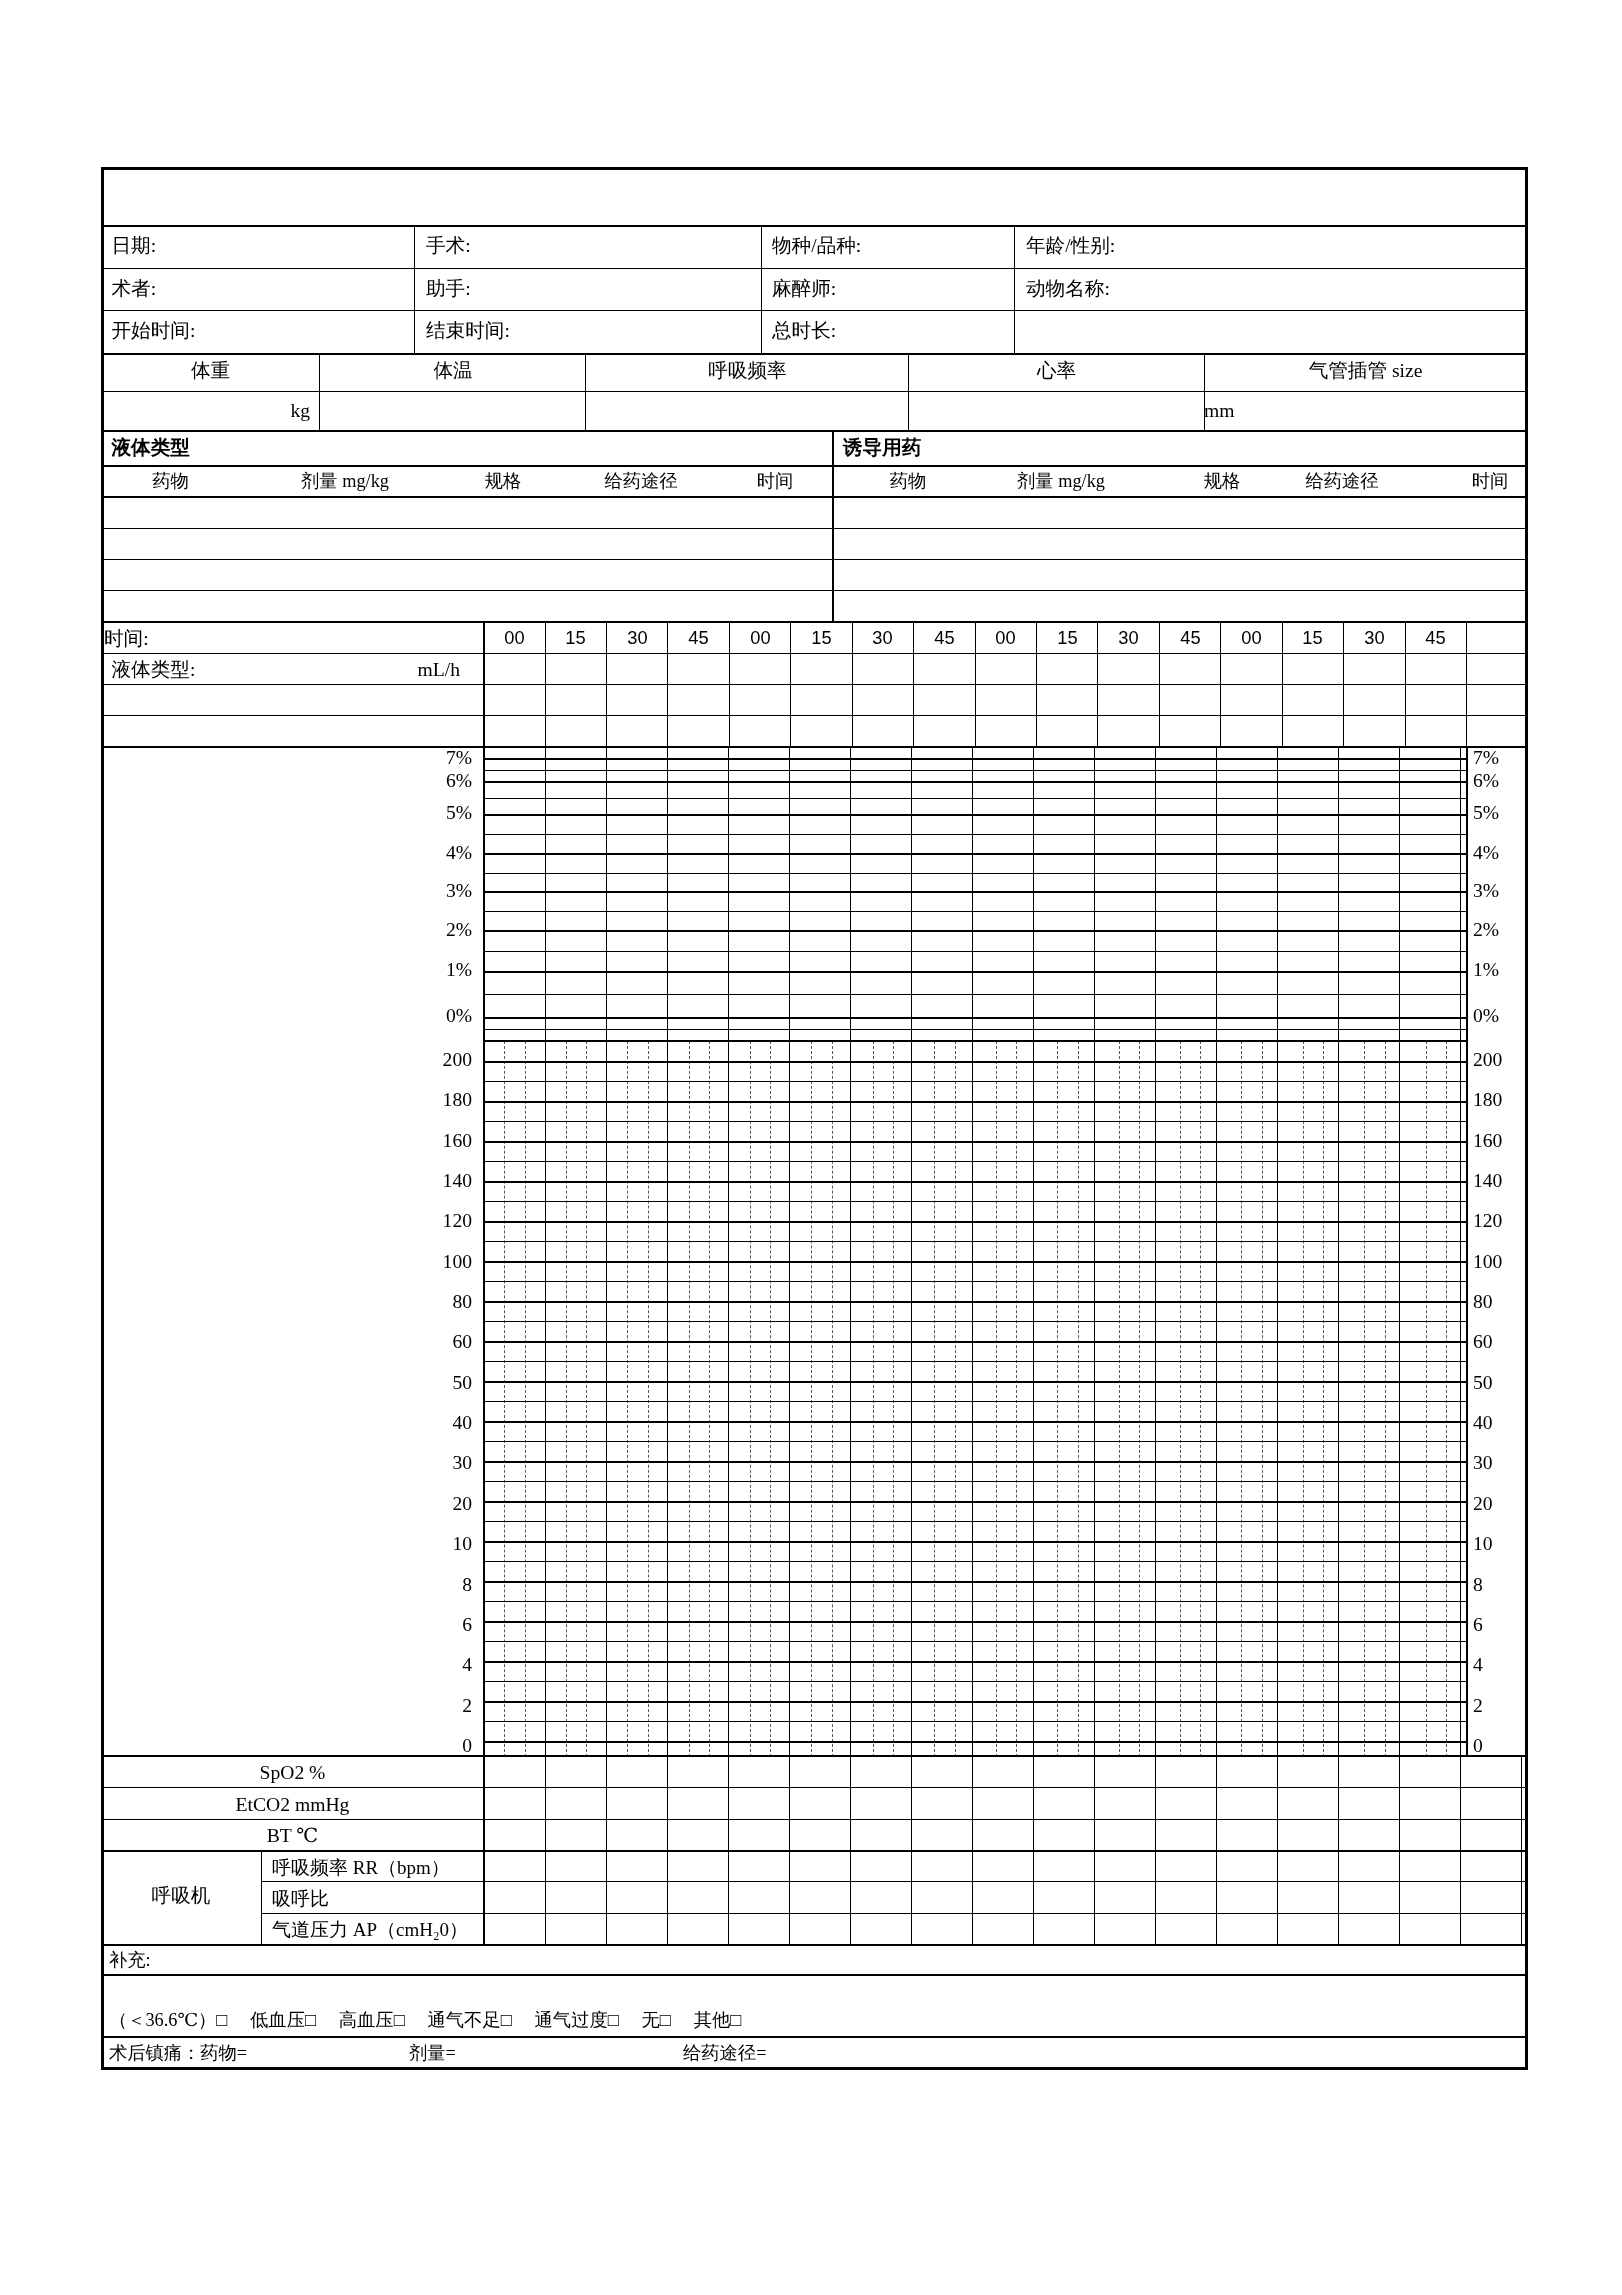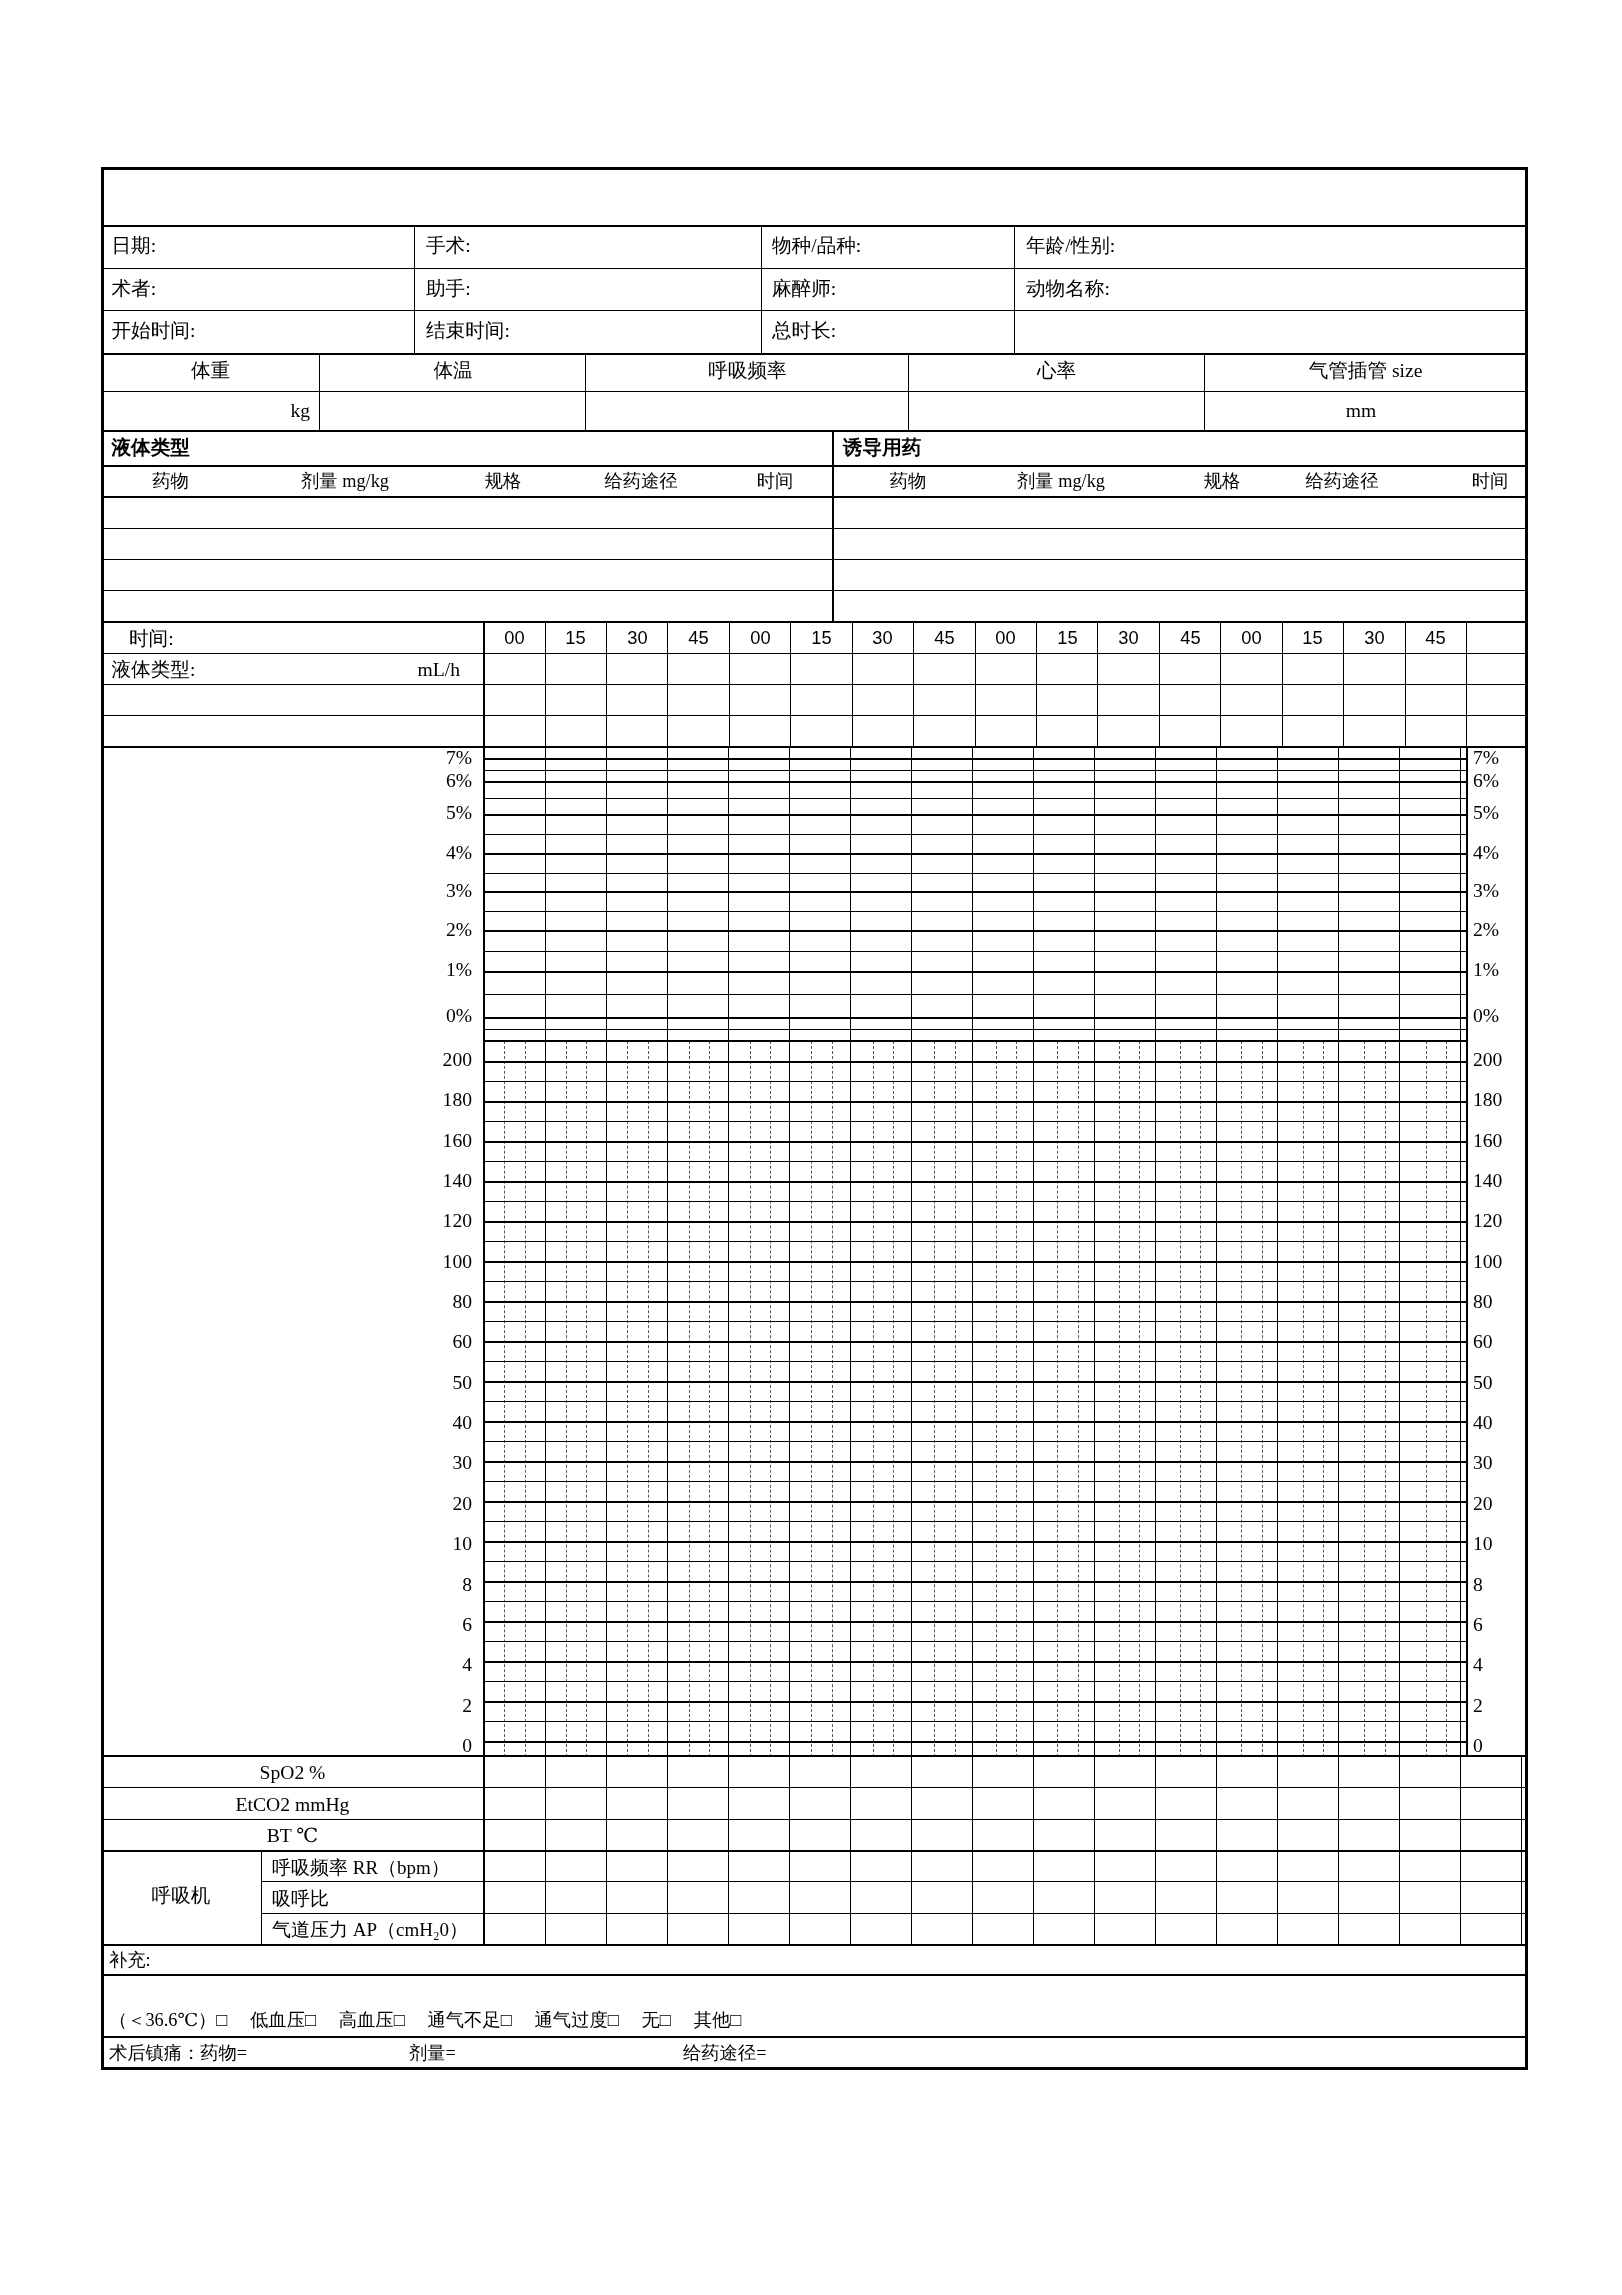--- a/index.html
+++ b/index.html
@@ -90,21 +90,21 @@
       <div class="vl" style="left: 218px; top: 186px; width: 1.3px; height: 77px;"></div>
       <div class="vl" style="left: 484px; top: 186px; width: 1.3px; height: 77px;"></div>
       <div class="vl" style="left: 807px; top: 186px; width: 1.3px; height: 77px;"></div>
       <div class="vl" style="left: 1103px; top: 186px; width: 1.3px; height: 77px;"></div>
       <div class="t ser lbl c" style="left: 0px; top: 193px; width: 219px; text-align: center; font-size: 19.6px;">体重</div>
       <div class="t ser lbl c" style="left: 219px; top: 193px; width: 266px; text-align: center; font-size: 19.6px;">体温</div>
       <div class="t ser lbl c" style="left: 485px; top: 193px; width: 323px; text-align: center; font-size: 19.6px;">呼吸频率</div>
       <div class="t ser lbl c" style="left: 808px; top: 193px; width: 295px; text-align: center; font-size: 19.6px;">心率</div>
       <div class="t ser lbl c" style="left: 1103px; top: 193px; width: 323px; text-align: center; font-size: 19.6px;">气管插管 size</div>
       <div class="t ser lbl r" style="left: 0px; top: 233px; width: 209px; text-align: right; font-size: 19.6px;">kg</div>
-      <div class="t ser lbl r" style="left: 1103px; top: 233px; width: 314px; text-align: center; font-size: 19.6px;">mm</div>
+      <div class="t ser lbl r" style="left: 1103px; top: 233px; width: 314px; text-align: left; font-size: 19.6px;">mm</div>
       <div class="t ser" style="left: 6.5px; top: 233px; width: 140px; text-align: left; font-size: 19.6px;"></div>
       <div class="t ser" style="left: 225px; top: 233px; width: 188px; text-align: left; font-size: 19.6px;"></div>
       <div class="t ser" style="left: 491px; top: 233px; width: 245px; text-align: left; font-size: 19.6px;"></div>
       <div class="t ser" style="left: 815px; top: 233px; width: 217px; text-align: left; font-size: 19.6px;"></div>
       <div class="t ser" style="left: 1110px; top: 233px; width: 245px; text-align: left; font-size: 19.6px;"></div>
       <div class="hl" style="left: 0px; top: 298px; width: 1427px; height: 1.6px;"></div>
       <div class="hl" style="left: 0px; top: 329px; width: 1427px; height: 2px;"></div>
       <div class="hl" style="left: 0px; top: 361px; width: 1427px; height: 1.3px;"></div>
       <div class="hl" style="left: 0px; top: 392px; width: 1427px; height: 1.3px;"></div>
       <div class="hl" style="left: 0px; top: 423px; width: 1427px; height: 1.3px;"></div>
@@ -144,21 +144,21 @@
       <div class="vl" style="left: 812px; top: 455px; width: 1.3px; height: 126px;"></div>
       <div class="vl" style="left: 874px; top: 455px; width: 1.3px; height: 126px;"></div>
       <div class="vl" style="left: 935px; top: 455px; width: 1.3px; height: 126px;"></div>
       <div class="vl" style="left: 996px; top: 455px; width: 1.3px; height: 126px;"></div>
       <div class="vl" style="left: 1058px; top: 455px; width: 1.3px; height: 126px;"></div>
       <div class="vl" style="left: 1119px; top: 455px; width: 1.3px; height: 126px;"></div>
       <div class="vl" style="left: 1181px; top: 455px; width: 1.3px; height: 126px;"></div>
       <div class="vl" style="left: 1242px; top: 455px; width: 1.3px; height: 126px;"></div>
       <div class="vl" style="left: 1304px; top: 455px; width: 1.3px; height: 126px;"></div>
       <div class="vl" style="left: 1365px; top: 455px; width: 1.3px; height: 126px;"></div>
-      <div class="t ser lbl" style="left: 28px; top: 461px; width: 262px; text-align: left; font-size: 19.6px;">时间:</div>
+      <div class="t ser lbl" style="left: 3px; top: 461px; width: 262px; text-align: left; font-size: 19.6px;">时间:</div>
       <div class="t san c" style="left: 383px; top: 460px; width: 61px; text-align: center; font-size: 18.3px;">00</div>
       <div class="t san c" style="left: 444px; top: 460px; width: 61px; text-align: center; font-size: 18.3px;">15</div>
       <div class="t san c" style="left: 506px; top: 460px; width: 61px; text-align: center; font-size: 18.3px;">30</div>
       <div class="t san c" style="left: 567px; top: 460px; width: 61px; text-align: center; font-size: 18.3px;">45</div>
       <div class="t san c" style="left: 629px; top: 460px; width: 61px; text-align: center; font-size: 18.3px;">00</div>
       <div class="t san c" style="left: 690px; top: 460px; width: 61px; text-align: center; font-size: 18.3px;">15</div>
       <div class="t san c" style="left: 751px; top: 460px; width: 61px; text-align: center; font-size: 18.3px;">30</div>
       <div class="t san c" style="left: 813px; top: 460px; width: 61px; text-align: center; font-size: 18.3px;">45</div>
       <div class="t san c" style="left: 874px; top: 460px; width: 61px; text-align: center; font-size: 18.3px;">00</div>
       <div class="t san c" style="left: 936px; top: 460px; width: 61px; text-align: center; font-size: 18.3px;">15</div>

